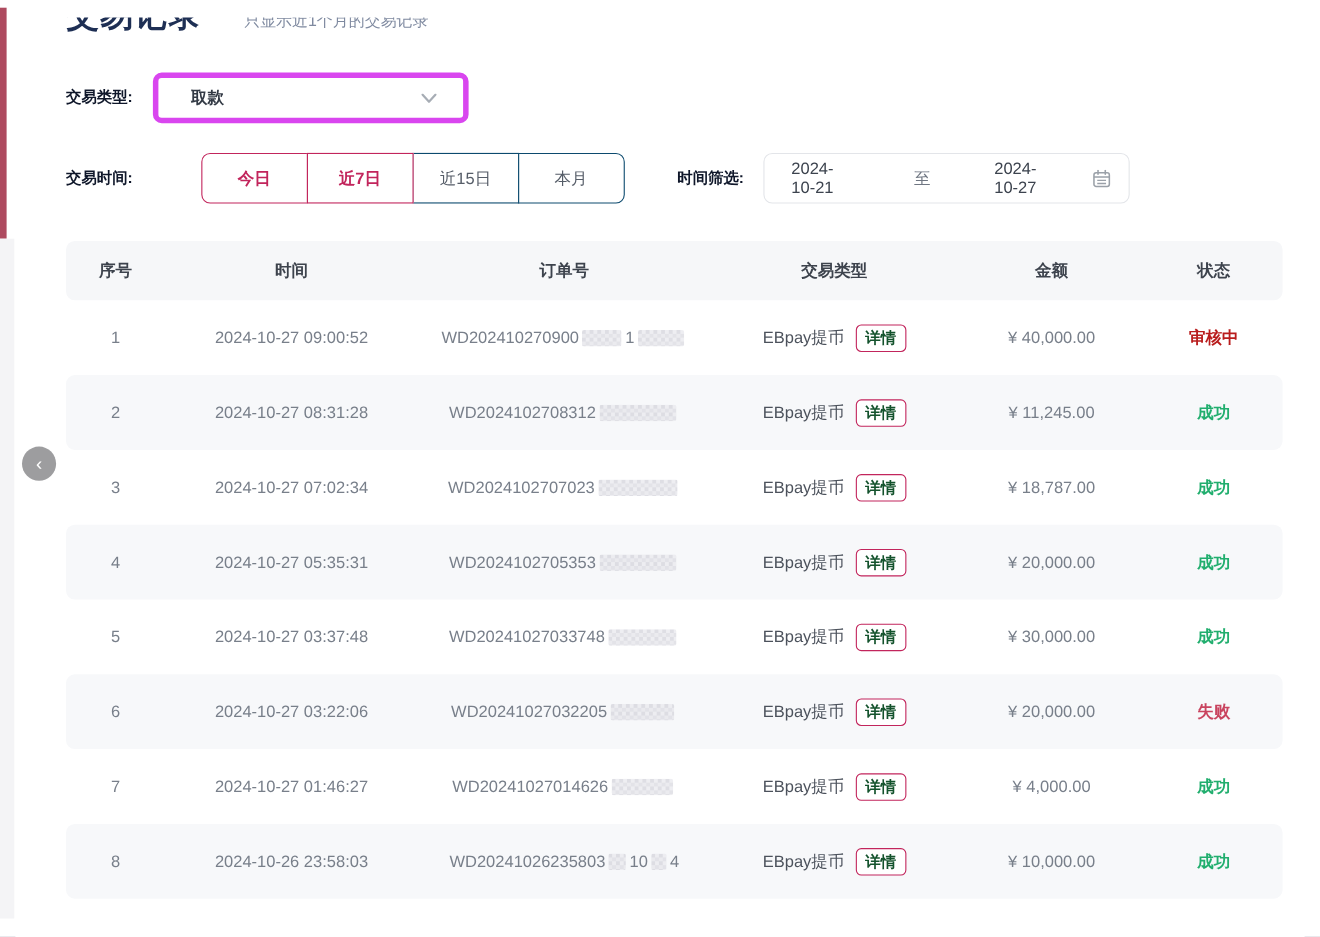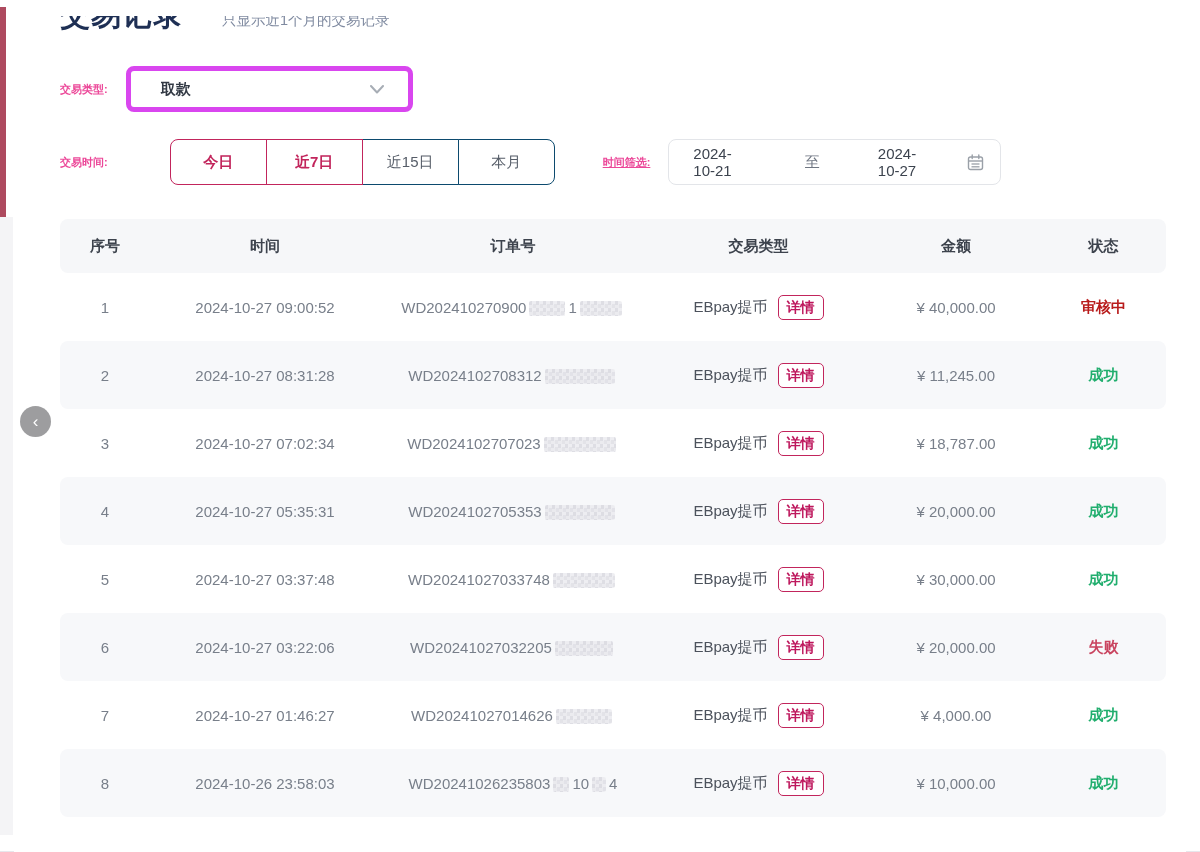--- a/index.html
+++ b/index.html
@@ -23,22 +23,22 @@
 
   
   .page-head { height:18px; overflow:hidden; }
   .page-head .inner { display:flex; align-items:baseline; gap:38px; transform:translateY(-20px); }
   .page-head h1 { font-size:30px; line-height:38px; font-weight:bold; color:#1e2f54; letter-spacing:1px; }
   .page-head .subtitle { font-size:14.5px; color:#7f8aa0; }
 
   
   .filter-row { display:flex; align-items:center; margin-top:27px; }
   .filter-row.first { margin-top:32px; }
-  .f-label { font-size:11px; font-weight:600; color:#ec4899; margin-right:18px; white-space:nowrap; }
-  .f-label.ml { margin-left:48px;text-decoration:underline; }
+  .f-label { font-size:14px; font-weight:600; color:#0f172a; margin-right:18px; white-space:nowrap; }
+  .f-label.ml { margin-left:48px; }
 
   .select { position:relative; width:287px; height:46px; border:5px solid #d946ef;
     border-radius:8px; background:#fff; display:flex; align-items:center;
     padding:0 24px 0 30px; cursor:pointer; }
   .select .sel-val { font-size:15px; font-weight:700; color:#333a45; flex:1; }
 
   .range-group { display:flex; height:46px;margin-left:44px; }
   .range-btn { min-width:97px; height:46px; background:#fff; border:1px solid #0c4a6e;
     font-size:15px; color:#565d68; cursor:pointer; margin-left:-1px;
     font-family:inherit; }
@@ -66,21 +66,21 @@
   .thead { height:54px; background:#f6f7f9; border-radius:8px; }
   .th { text-align:center; font-size:15px; font-weight:700; color:#3d434d; }
   .tr { height:68px; }
   .tr.alt { background:#f7f8fa; border-radius:8px; }
   .td { text-align:center; font-size:15px; color:#787f8a; white-space:nowrap; }
   .td.type-cell { color:#4c525c; }
   .mosaic { display:inline-block; height:15px; border-radius:2px; vertical-align:-3px;
     margin:0 3px; opacity:.85;
     background:conic-gradient(#ececf0 25%,#dfdfe5 0 50%,#e8e8ed 0 75%,#d9d9e0 0) 0 0/7px 7px; }
   .detail-badge { display:inline-block; margin-left:10px; padding:2px 8px 3px;
-    border:1px solid #c2255c; border-radius:5px; color:#be185d; font-size:14px;
+    border:1px solid #c2255c; border-radius:5px; color:#14532d; font-size:14px;
     font-weight:700; background:#fff; cursor:pointer; line-height:18px; }
   .status { font-weight:700; }
   .st-pending { color:#b91c1c; }
   .st-success { color:#21ae6e; }
   .st-fail    { color:#c9445f; }
 
   svg.icon { display:block; }
 </style>
 </head>
 <body>

